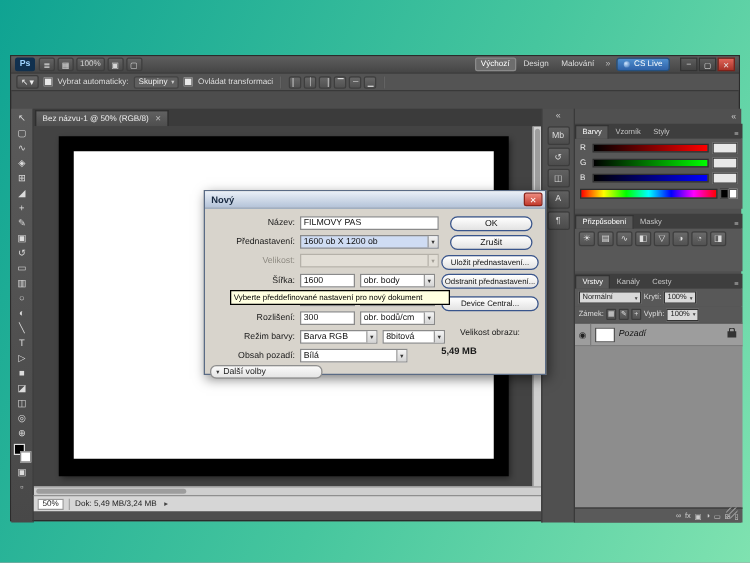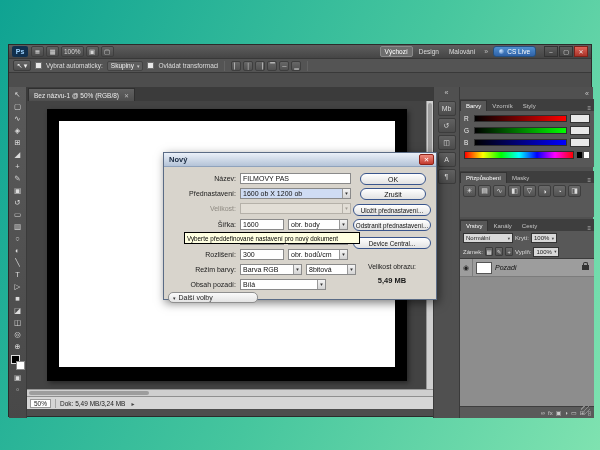--- a/index.html
+++ b/index.html
@@ -159,21 +159,21 @@
   .r-name { top:6px; } .r-preset { top:21px; } .r-size { top:36px; } .r-width { top:52px; }
   .r-height { top:67px; } .r-res { top:82px; } .r-mode { top:97px; } .r-bg { top:112px; }
   .dtooltip { position:absolute; left:20px; top:65px; width:176px; height:12px; background:#ffffe1;
               border:1px solid #000; font-size:6.3px; color:#000; display:flex; align-items:center;
               padding:0 2px; white-space:nowrap; z-index:5; }
   .dbtn { position:absolute; left:196px; width:66px; height:12px; border:1px solid #39558c; border-radius:6px;
           background:linear-gradient(#fff,#e2e2e2); font-size:7px; color:#111;
           display:flex; align-items:center; justify-content:center; }
   .dbtn.wide { left:189px; width:78px; font-size:6.3px; }
   .imgsize-label { position:absolute; left:189px; top:96px; width:78px; text-align:center; font-size:6.8px; color:#1a1a1a; }
-  .imgsize-value { position:absolute; left:189px; top:109px; width:78px; text-align:center; font-size:7.5px;
+  .imgsize-value { position:absolute; left:189px; top:109px; width:78px; text-align:left; font-size:7.5px;
                    font-weight:bold; color:#1a1a1a; }
   .dexpander { position:absolute; left:4px; top:125px; width:90px; height:11px; border:1px solid #8f8f8f;
                border-radius:5px; background:linear-gradient(#fafafa,#e4e4e4); display:flex; align-items:center;
                gap:3px; padding:0 4px; font-size:7px; color:#222; }
   .dexpander .car { font-size:5px; color:#333; }
 </style>
 </head>
 <body>
 
 <div class="app">

